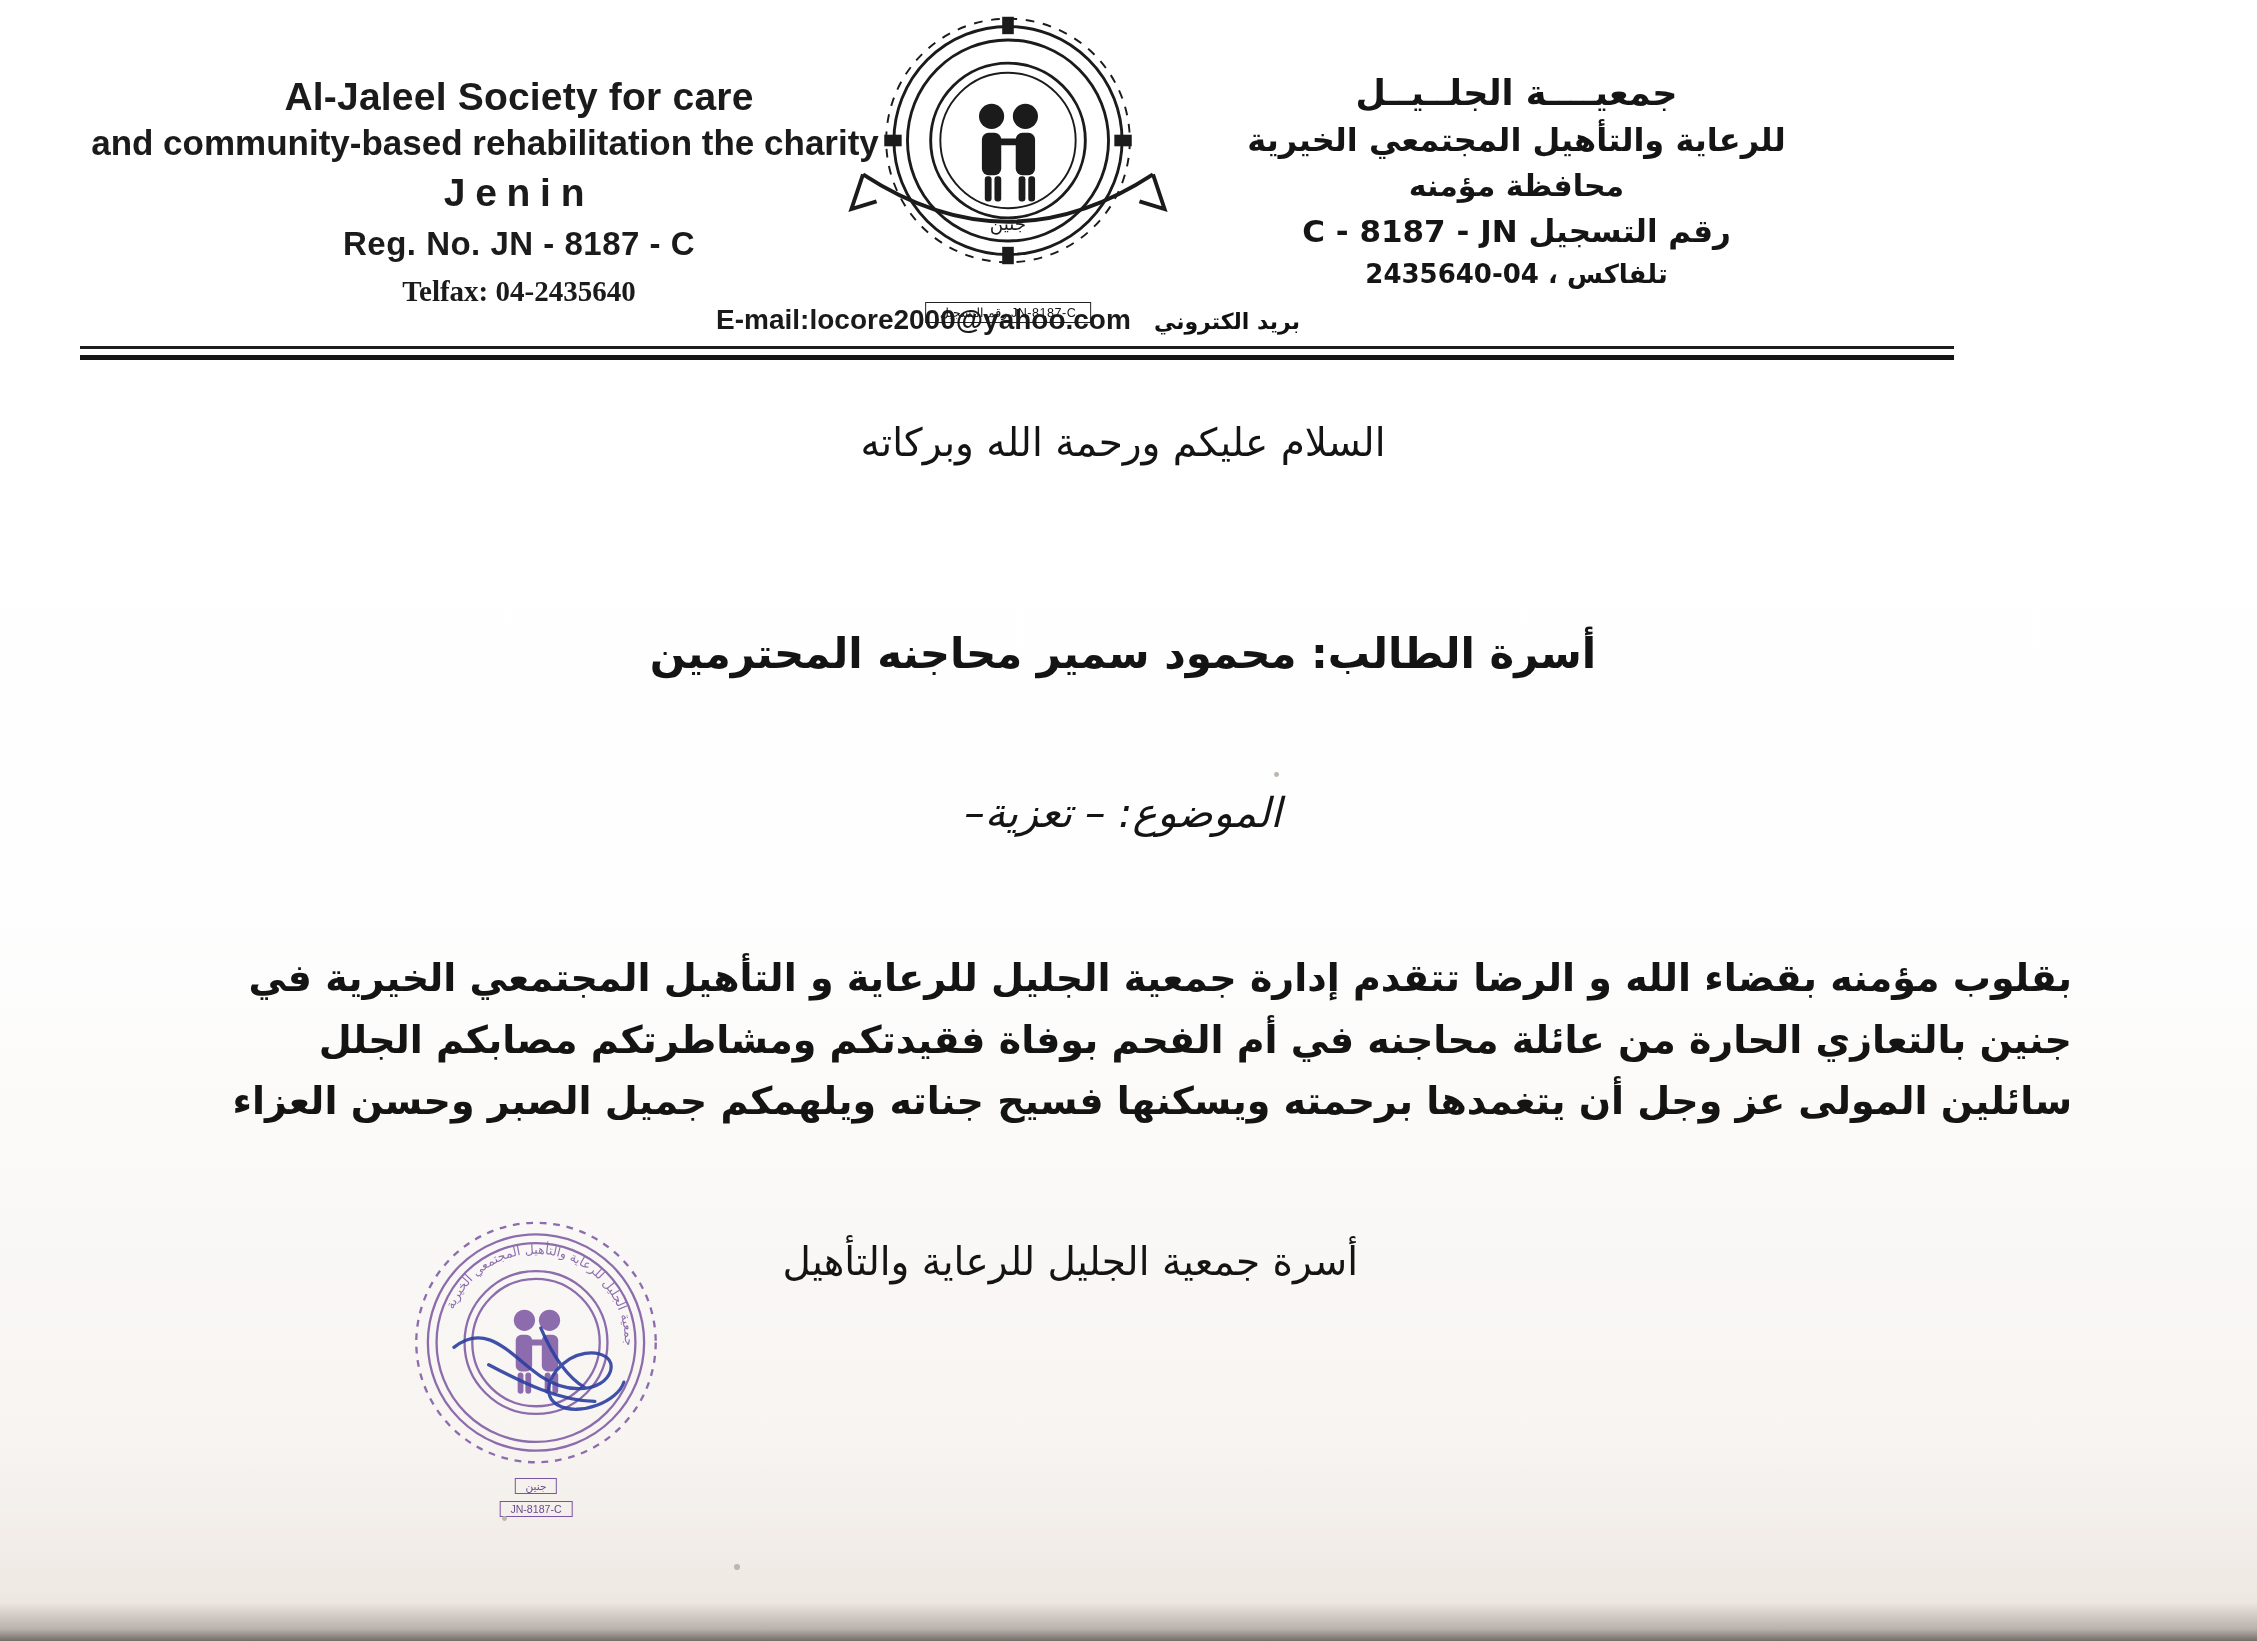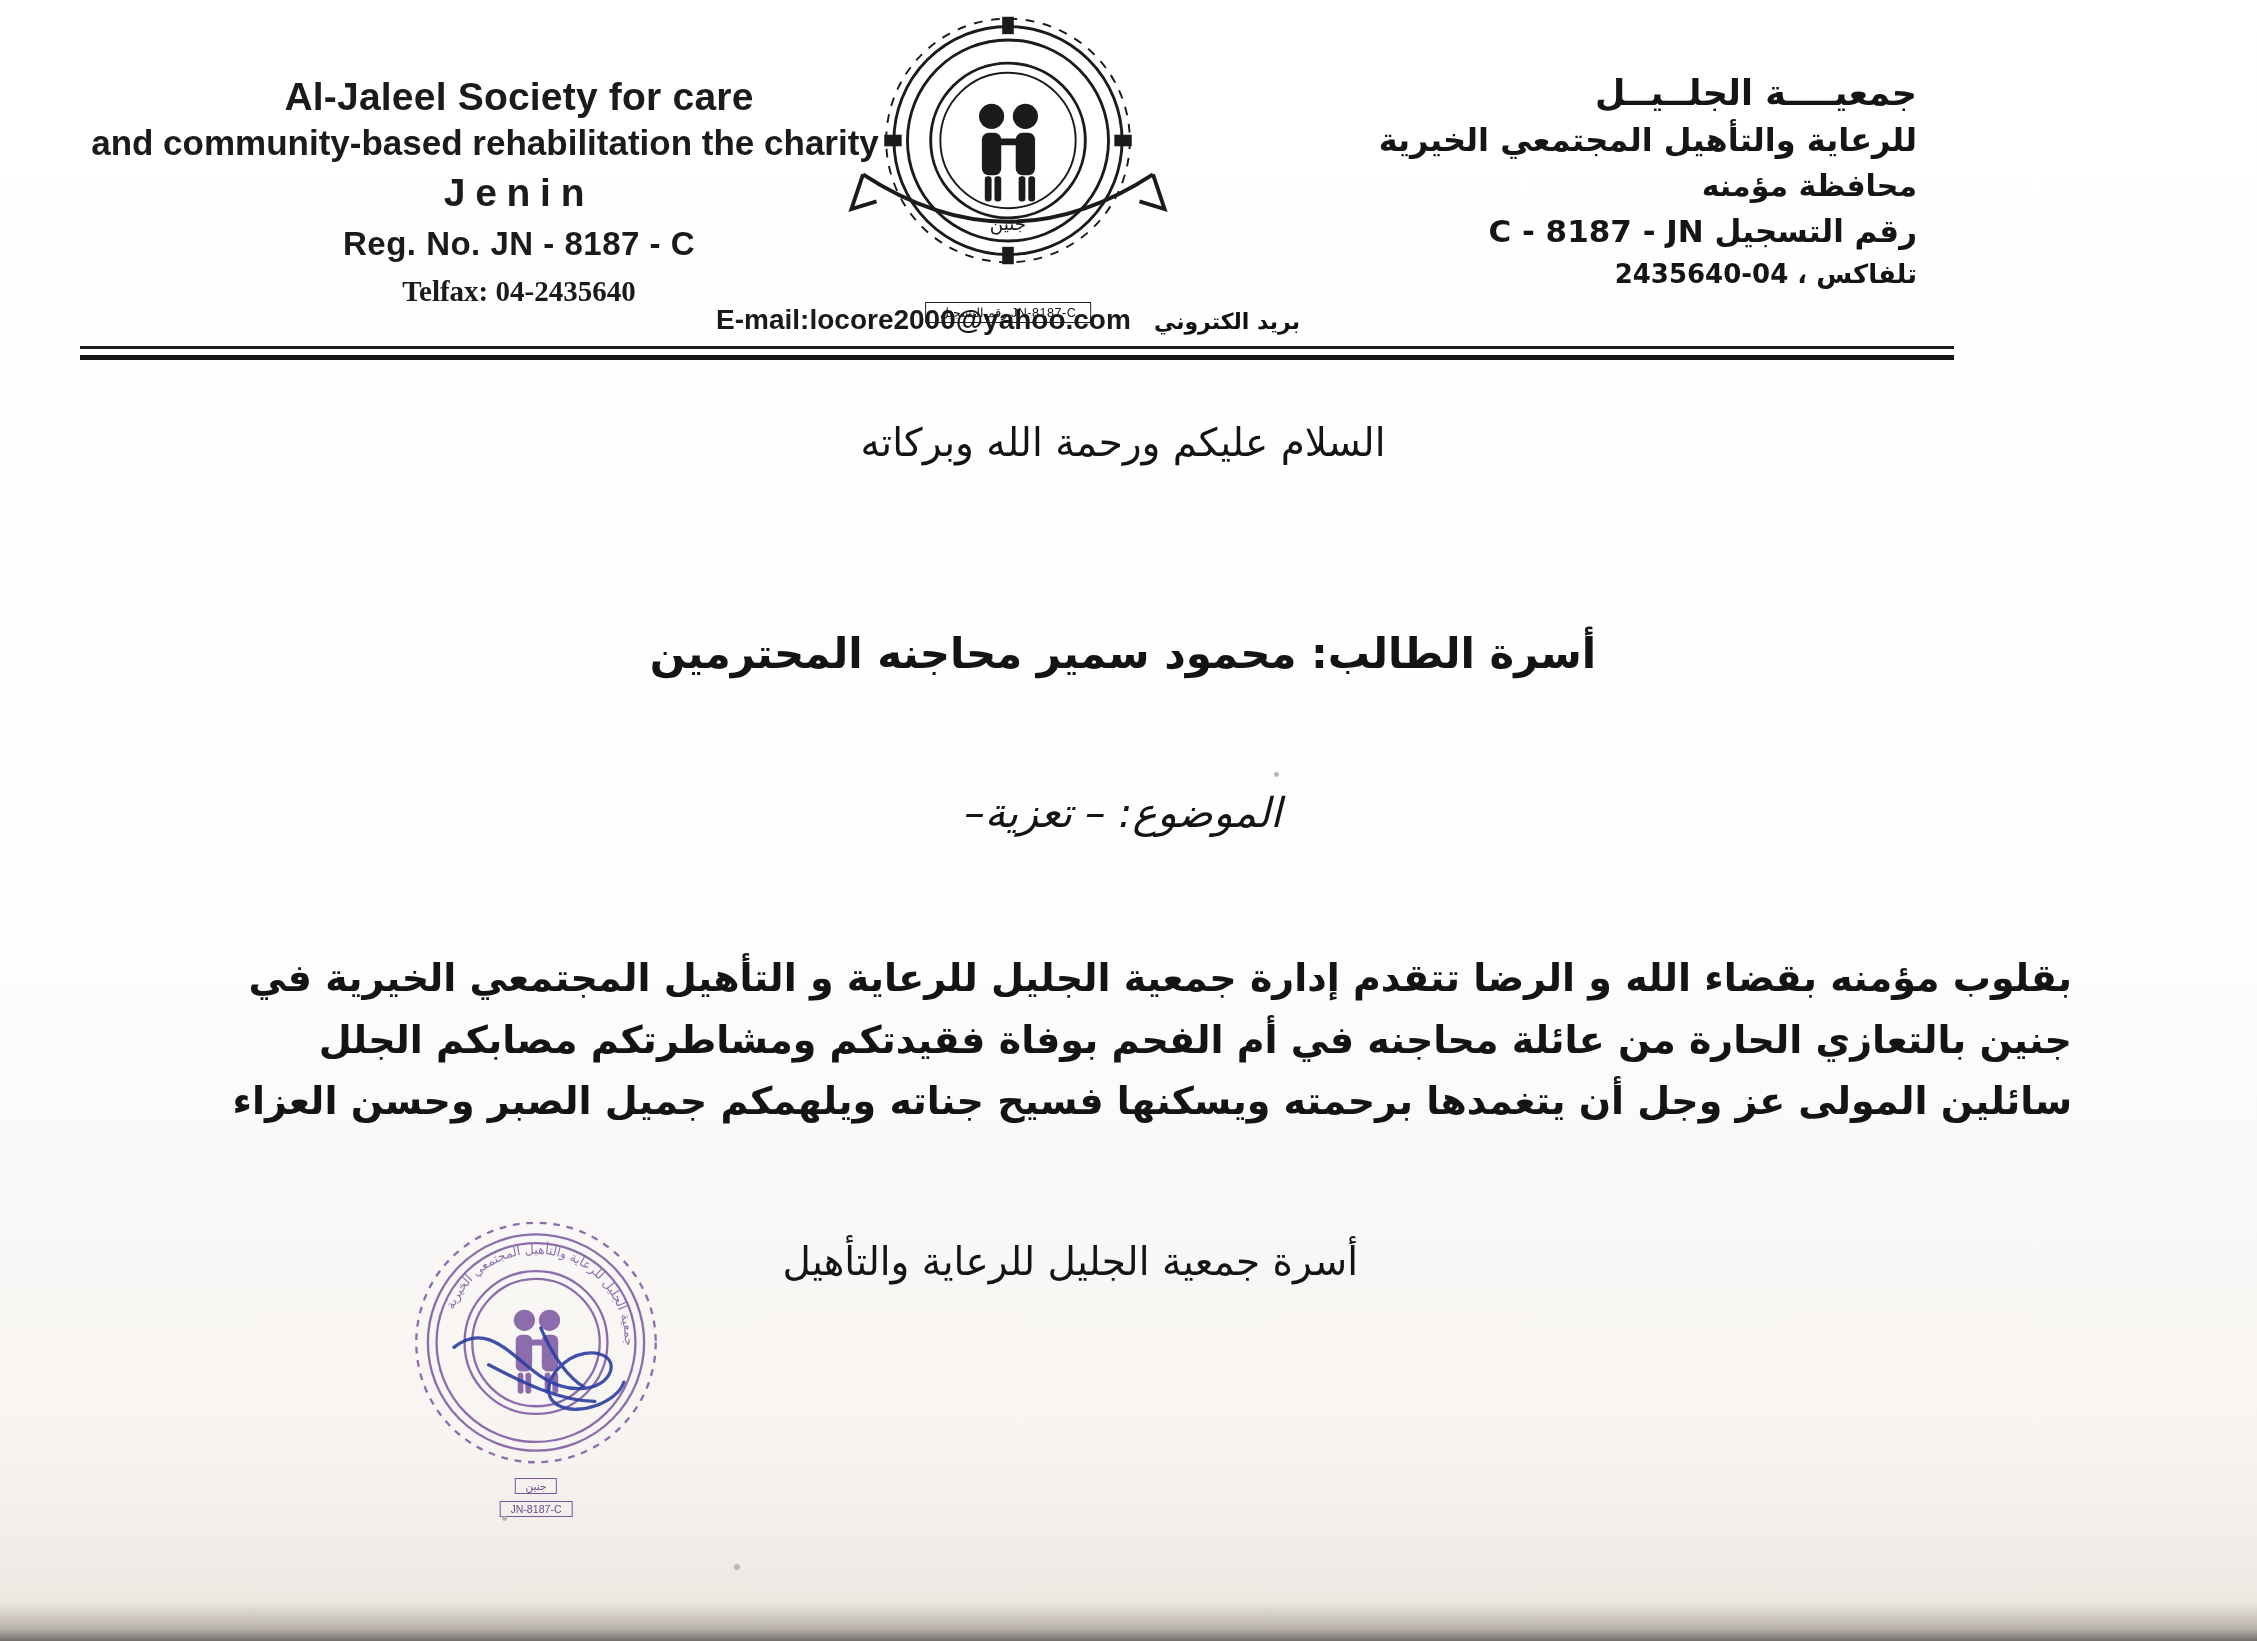--- a/index.html
+++ b/index.html
@@ -100,21 +100,21 @@
     margin-top: 11.6px;
     font-family: Liberation Serif, serif;
   }
 
   
   .lh-ar {
     position: absolute;
     right: 58px;
     top: 70px;
     width: 801px;
-    text-align: right;
+    text-align: center;
     direction: rtl;
     font-family: "DejaVu Sans", sans-serif;
     color: #151515;
   }
   .lh-ar .a1 {
     font-size: 35px;
     font-weight: 700;
     letter-spacing: 5.8px;
     line-height: 1.35;
   }

